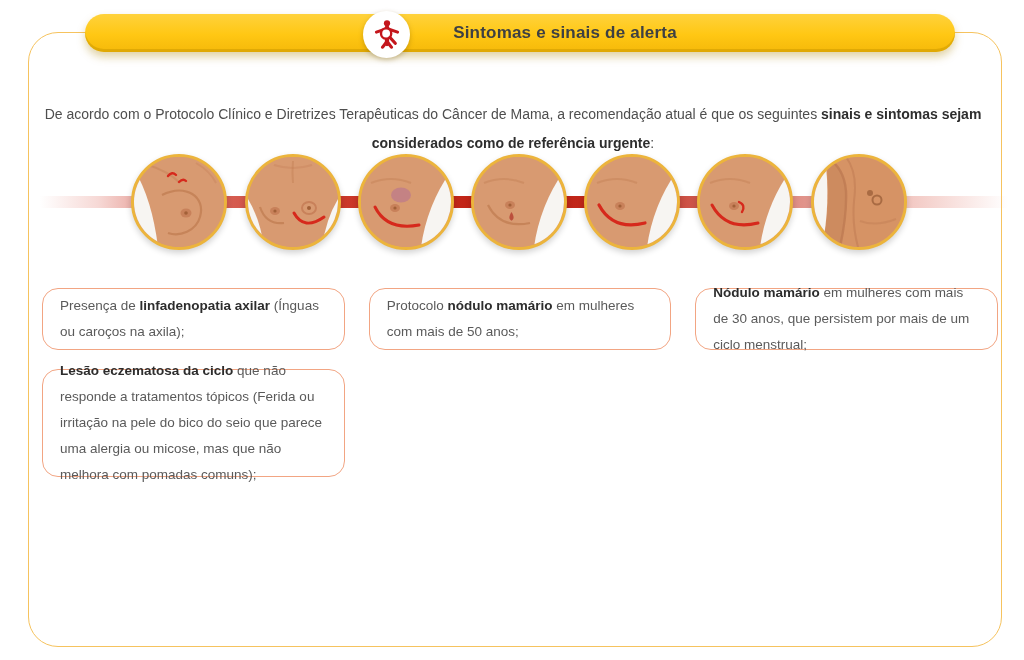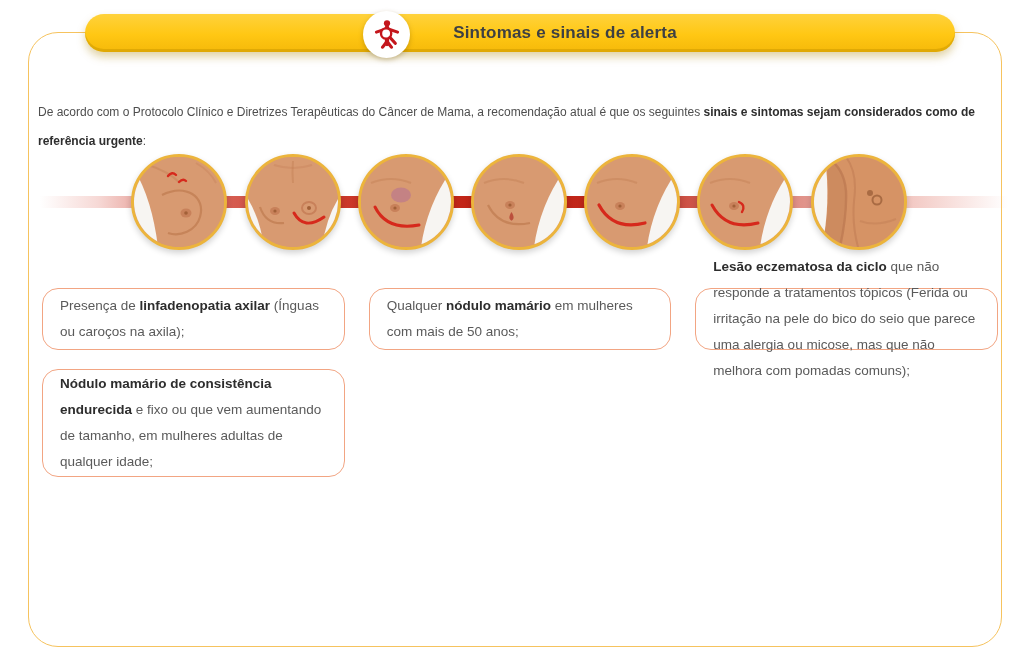--- a/index.html
+++ b/index.html
@@ -27,21 +27,21 @@
     box-shadow:0 2px 5px rgba(120,90,0,.35);
     display:flex;align-items:center;justify-content:center;flex:0 0 auto;
     margin-top:2px;
   }
   .banner-title{
     font-size:17px;font-weight:bold;color:#3E4043;letter-spacing:.2px;margin-left:28px;
   }
   
   .intro{
     position:absolute;left:38px;top:86px;width:950px;
-    font-size:12px;line-height:29px;color:#4E4E4E;
+    font-size:14px;line-height:29px;color:#4E4E4E;text-align:center;
   }
   .intro b{color:#2E2E2E;}
   
   .timeline-line{
     position:absolute;left:40px;top:196px;width:968px;height:12px;z-index:1;
     background:linear-gradient(90deg,
       rgba(240,195,190,0) 0%,
       rgba(236,170,163,.45) 6%,
       #D96A5F 16%,
       #CC3A2C 30%,
@@ -190,21 +190,21 @@
     <path d="M46 64 Q62 70 82 62" stroke="#BE7A52" stroke-width="2" fill="none" opacity=".4"></path>
     <path d="M0 0 H11 Q17 46 8 90 H0 Z" fill="#F7F5F2"></path>
   </svg>
 </div>
 
 <div class="cards">
     <div class="card">
       <p><span>Presença de </span><b>linfadenopatia axilar</b><span> (Ínguas ou caroços na axila);</span></p>
     </div>
     <div class="card">
-      <p><span>Qualquer </span><b>nódulo mamário</b><span> em mulheres com mais de 50 anos;</span></p>
+      <p><span>Protocolo </span><b>nódulo mamário</b><span> em mulheres com mais de 50 anos;</span></p>
+    </div>
+    <div class="card">
+      <p><b>Nódulo mamário</b><span> em mulheres com mais de 30 anos, que persistem por mais de um ciclo menstrual;</span></p>
     </div>
     <div class="card">
       <p><b>Lesão eczematosa da ciclo</b><span> que não responde a tratamentos tópicos (Ferida ou irritação na pele do bico do seio que parece uma alergia ou micose, mas que não melhora com pomadas comuns);</span></p>
     </div>
-    <div class="card">
-      <p><b>Nódulo mamário de consistência endurecida</b><span> e fixo ou que vem aumentando de tamanho, em mulheres adultas de qualquer idade;</span></p>
-    </div>
   </div>
 
 </body></html>

